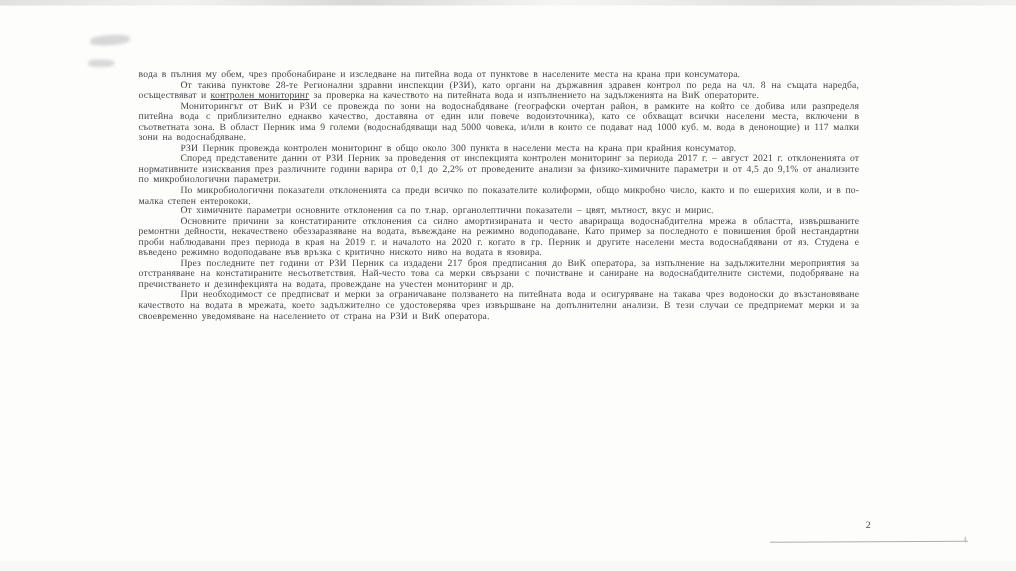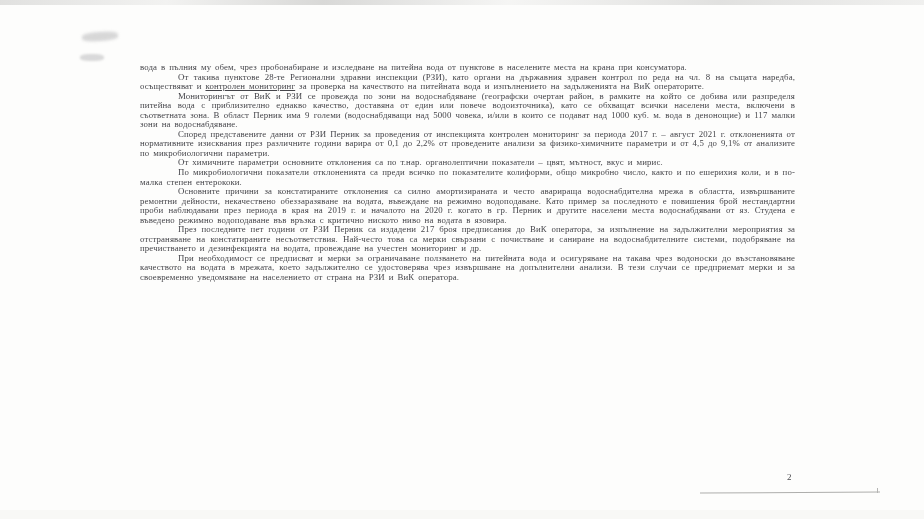--- a/index.html
+++ b/index.html
@@ -52,21 +52,21 @@
     background: #aeaeac;
     transform: rotate(-0.3deg);
   }
   .page-edge-hook {
     position: absolute; left: 877px; top: 488px;
     width: 1px; height: 5px;
     background: #b4b4b2;
   }
   .text-block {
     position: absolute;
-    left: 140px; top: 63px;
+    left: 126px; top: 63px;
     width: 655px;
     color: #45454a;
     font-size: 8.8px;
     line-height: 9.55px;
     text-align: justify;
     letter-spacing: 0.12px;
     word-spacing: 1.6px;
     filter: blur(0.32px);
   }
   .text-block p { margin: 0; }
@@ -85,23 +85,24 @@
 
 <div class="scan-page">
   <div class="scan-top-edge"></div>
   <div class="artifact-smudge-1"></div>
   <div class="artifact-smudge-2"></div>
 
   <div class="text-block">
       <p class=""><span>вода в пълния му обем, чрез пробонабиране и изследване на питейна вода от пунктове в населените места на крана при консуматора.</span></p>
       <p class="indent"><span>От такива пунктове 28-те Регионални здравни инспекции (РЗИ), като органи на държавния здравен контрол по реда на чл. 8 на същата наредба, осъществяват и </span><span class="u">контролен мониторинг</span><span> за проверка на качеството на питейната вода и изпълнението на задълженията на ВиК операторите.</span></p>
       <p class="indent"><span>Мониторингът от ВиК и РЗИ се провежда по зони на водоснабдяване (географски очертан район, в рамките на който се добива или разпределя питейна вода с приблизително еднакво качество, доставяна от един или повече водоизточника), като се обхващат всички населени места, включени в съответната зона. В област Перник има 9 големи (водоснабдяващи над 5000 човека, и/или в които се подават над 1000 куб. м. вода в денонощие) и 117 малки зони на водоснабдяване.</span></p>
+      <p class="indent"><span>РЗИ Перник провежда контролен мониторинг в общо около 300 пункта в населени места на крана при крайния консуматор.</span></p>
       <p class="indent"><span>Според представените данни от РЗИ Перник за проведения от инспекцията контролен мониторинг за периода 2017 г. – август 2021 г. отклоненията от нормативните изисквания през различните години варира от 0,1 до 2,2% от проведените анализи за физико-химичните параметри и от 4,5 до 9,1% от анализите по микробиологични параметри.</span></p>
+      <p class="indent"><span>По микробиологични показатели отклоненията са преди всичко по показателите колиформи, общо микробно число, както и по ешерихия коли, и в по-малка степен ентерококи.</span></p>
       <p class="indent"><span>От химичните параметри основните отклонения са по т.нар. органолептични показатели – цвят, мътност, вкус и мирис.</span></p>
-      <p class="indent"><span>По микробиологични показатели отклоненията са преди всичко по показателите колиформи, общо микробно число, както и по ешерихия коли, и в по-малка степен ентерококи.</span></p>
       <p class="indent"><span>Основните причини за констатираните отклонения са силно амортизираната и често аварираща водоснабдителна мрежа в областта, извършваните ремонтни дейности, некачествено обеззаразяване на водата, въвеждане на режимно водоподаване. Като пример за последното е повишения брой нестандартни проби наблюдавани през периода в края на 2019 г. и началото на 2020 г. когато в гр. Перник и другите населени места водоснабдявани от яз. Студена е въведено режимно водоподаване във връзка с критично ниското ниво на водата в язовира.</span></p>
       <p class="indent"><span>През последните пет години от РЗИ Перник са издадени 217 броя предписания до ВиК оператора, за изпълнение на задължителни мероприятия за отстраняване на констатираните несъответствия. Най-често това са мерки свързани с почистване и саниране на водоснабдителните системи, подобряване на пречистването и дезинфекцията на водата, провеждане на учестен мониторинг и др.</span></p>
       <p class="indent"><span>При необходимост се предписват и мерки за ограничаване ползването на питейната вода и осигуряване на такава чрез водоноски до възстановяване качеството на водата в мрежата, което задължително се удостоверява чрез извършване на допълнителни анализи. В тези случаи се предприемат мерки и за своевременно уведомяване на населението от страна на РЗИ и ВиК оператора.</span></p>
     </div>
 
   <div class="page-number">2</div>
 
   <div class="page-edge-shadow"></div>
   <div class="page-edge-hook"></div>
   <div class="scan-bottom-strip"></div>

